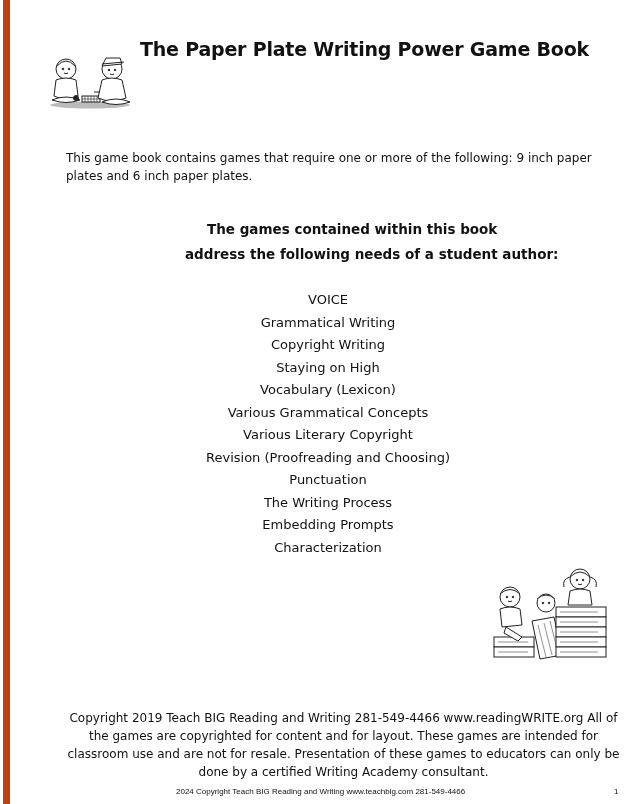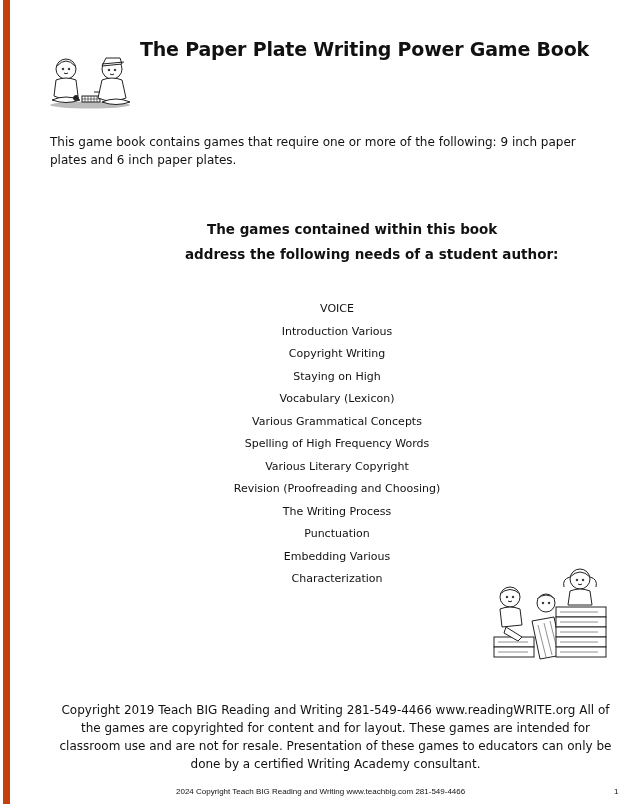--- a/index.html
+++ b/index.html
@@ -11,22 +11,22 @@
     .title { position: absolute; left: 130px; top: 38px; font-size: 19px; font-weight: bold;
              letter-spacing: -0.2px; white-space: nowrap; }
     .clip-topleft { position: absolute; left: 36px; top: 52px; width: 88px; height: 58px; }
     .clip-bottomright { position: absolute; left: 482px; top: 565px; width: 122px; height: 102px; }
     .intro { position: absolute; left: 40px; top: 133px; width: 560px; font-size: 12px;
              line-height: 18px; }
     .lead { position: absolute; left: 0; top: 217px; width: 632px; font-size: 13.5px;
             font-weight: bold; line-height: 25px; }
     .lead .l1 { display: block; padding-left: 197px; }
     .lead .l2 { display: block; padding-left: 175px; }
-    .needs { position: absolute; left: 170px; top: 288px; width: 290px; margin: 12px; padding: 0;
-             list-style: none; text-align: center; font-size: 11px; }
+    .needs { position: absolute; left: 170px; top: 288px; width: 290px; margin: 3px; padding: 0;
+             list-style: none; text-align: center; font-size: 13px; }
     .needs li { height: 22.5px; line-height: 18px; }
     .copyright { position: absolute; left: 40px; top: 693px; width: 555px; text-align: center;
                  font-size: 12px; line-height: 18px; }
     .footer { position: absolute; left: 166px; top: 787px; font-family: "Liberation Sans", sans-serif;
               font-size: 8px; white-space: nowrap; }
     .pagenum { position: absolute; left: 604px; top: 787px; font-family: "Liberation Sans", sans-serif;
                font-size: 8px; }
     svg { display: block; }
   </style>
 </head>
@@ -57,40 +57,39 @@
         <circle cx="69" cy="18" r="0.8" fill="#222"></circle>
       <path d="M64 22 Q66 23.5 68 22"></path>
       <path d="M56 28 Q66 24 76 28 L80 46 Q66 52 52 46 Z" fill="#fff"></path>
       <path d="M54 40 L48 40"></path>
       <path d="M56 50 Q70 44 84 50 Q70 55 56 50 Z" fill="#fff"></path>
     </svg>
   </div>
 
   <div class="title">The Paper Plate Writing Power Game Book</div>
 
-  <p class="intro" style="margin:0;">This game book contains games that require one or more of the following: 9 inch paper plates and 6 inch paper plates.</p>
+  <p class="intro" style="margin:16px;">This game book contains games that require one or more of the following: 9 inch paper plates and 6 inch paper plates.</p>
 
   <div class="lead">
     <span class="l1">The games contained within this book</span>
     <span class="l2">address the following needs of a student author:</span>
   </div>
 
   <ul class="needs">
     <li>VOICE</li>
-    <li>Introduction Various</li>
+    <li>Grammatical Writing</li>
     <li>Copyright Writing</li>
     <li>Staying on High</li>
     <li>Vocabulary (Lexicon)</li>
     <li>Various Grammatical Concepts</li>
-    <li>Spelling of High Frequency Words</li>
     <li>Various Literary Copyright</li>
     <li>Revision (Proofreading and Choosing)</li>
+    <li>Punctuation</li>
     <li>The Writing Process</li>
-    <li>Punctuation</li>
-    <li>Embedding Various</li>
+    <li>Embedding Prompts</li>
     <li>Characterization</li>
   </ul>
 
   <div class="clip-bottomright">
     <svg width="122" height="102" viewBox="0 0 122 102" fill="#fff" stroke="#222" stroke-width="1">
 
       <rect x="2" y="72" width="40" height="10"></rect>
       <rect x="2" y="82" width="40" height="10"></rect>
       <path d="M6 77h30M6 87h30" stroke-width="0.5"></path>
 
@@ -120,17 +119,17 @@
       <circle cx="88" cy="14" r="10"></circle>
       <path d="M78 12 Q88 2 98 12"></path>
       <path d="M78 12 Q70 14 72 22 M98 12 Q106 14 104 22"></path>
       <circle cx="85" cy="15" r="0.8" fill="#222"></circle>
         <circle cx="91" cy="15" r="0.8" fill="#222"></circle>
       <path d="M86 19 Q88 20.5 90 19"></path>
       <path d="M78 26 Q88 22 98 26 L100 40 L76 40 Z"></path>
     </svg>
   </div>
 
-  <p class="copyright" style="margin:8px;">Copyright 2019 Teach BIG Reading and Writing 281-549-4466 www.readingWRITE.org  All of the games are copyrighted for content and for layout.  These games are intended for classroom use and are not for resale.  Presentation of these games to educators can only be done by a certified Writing Academy consultant.</p>
+  <p class="copyright" style="margin:16px;">Copyright 2019 Teach BIG Reading and Writing 281-549-4466 www.readingWRITE.org  All of the games are copyrighted for content and for layout.  These games are intended for classroom use and are not for resale.  Presentation of these games to educators can only be done by a certified Writing Academy consultant.</p>
 
   <div class="footer">2024 Copyright Teach BIG Reading and Writing  www.teachbig.com  281-549-4466</div>
   <div class="pagenum">1</div>
 </div>
 
 </body></html>

